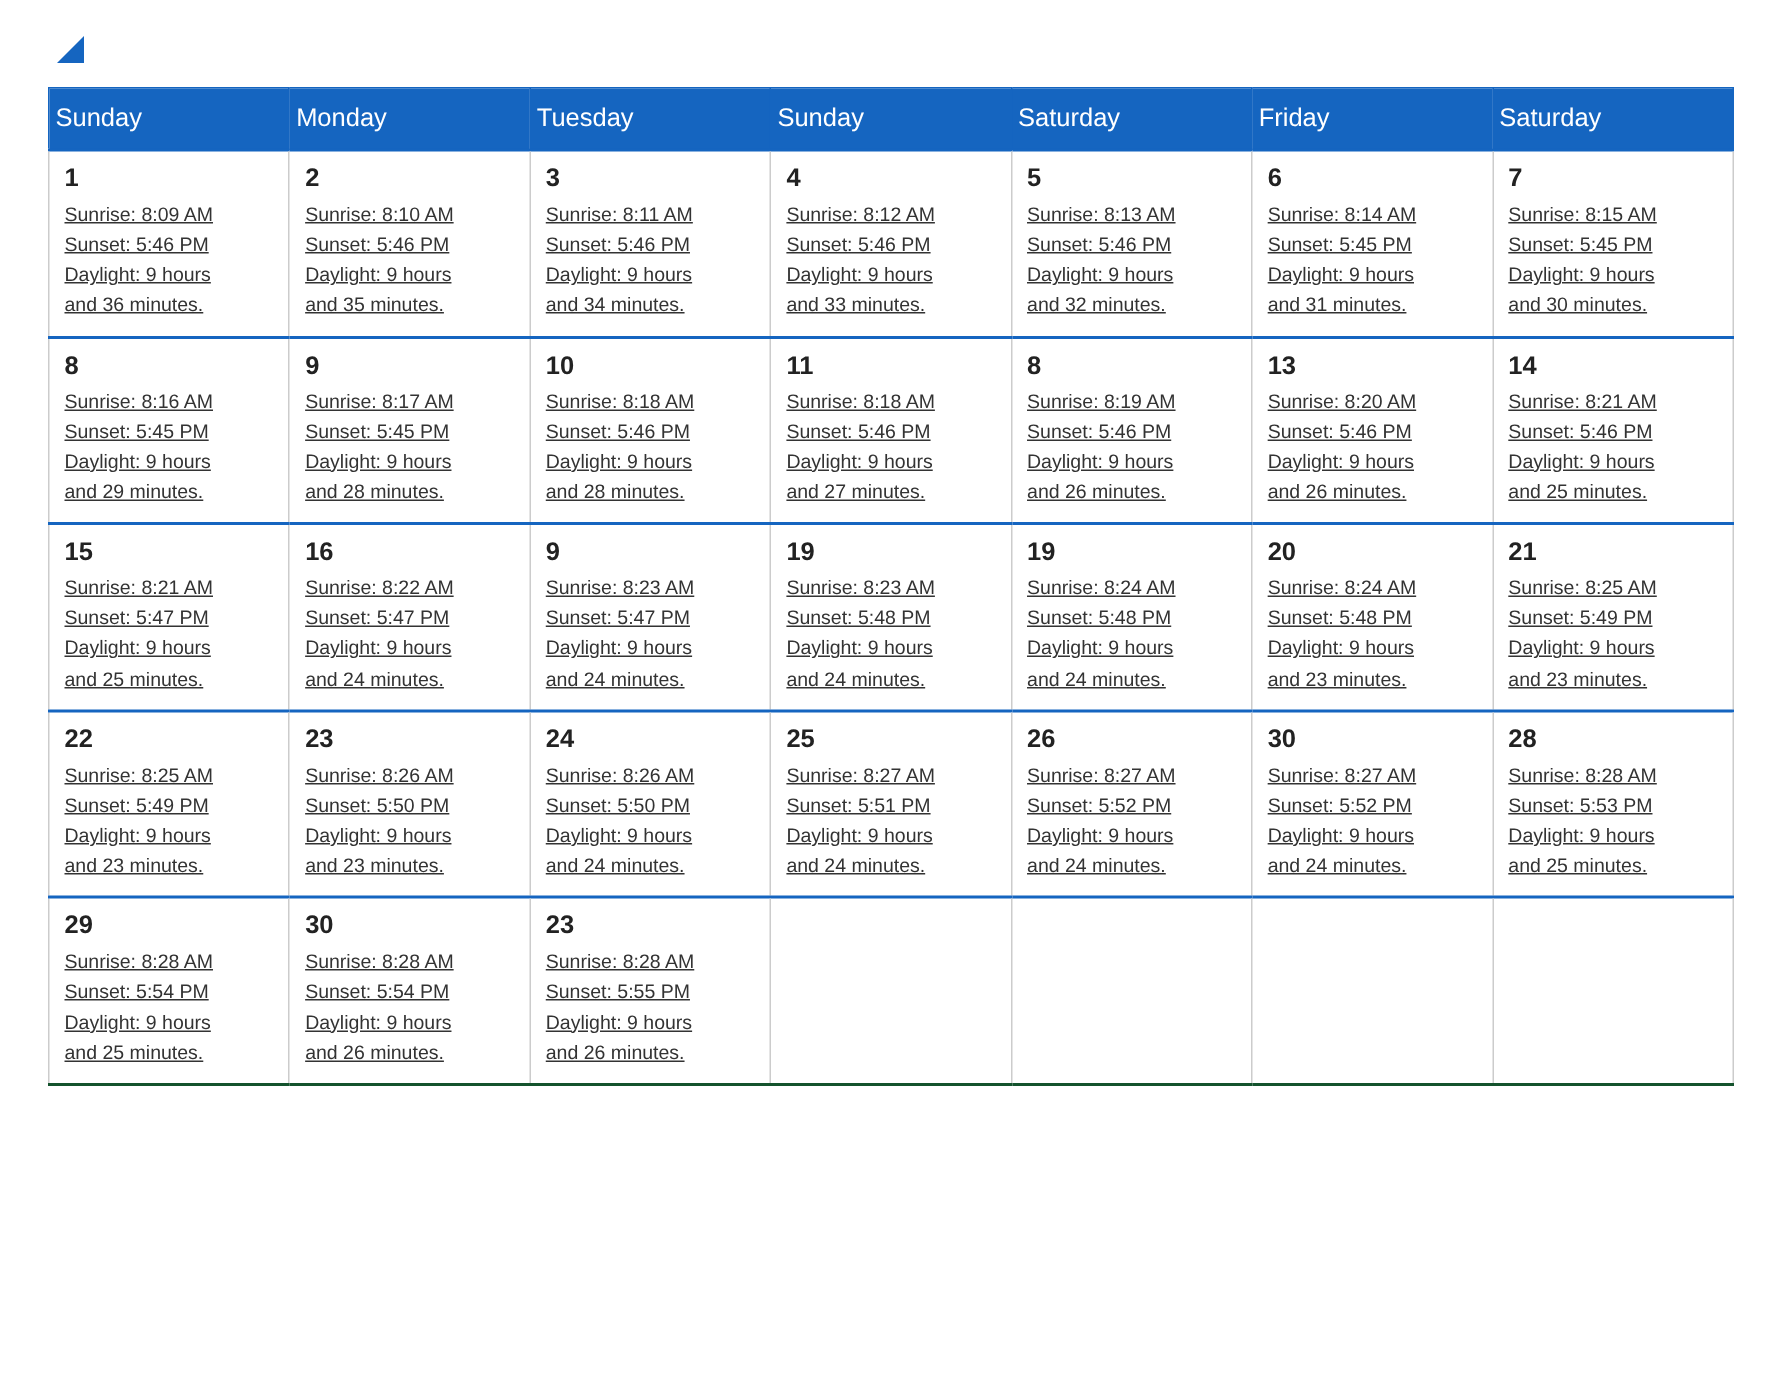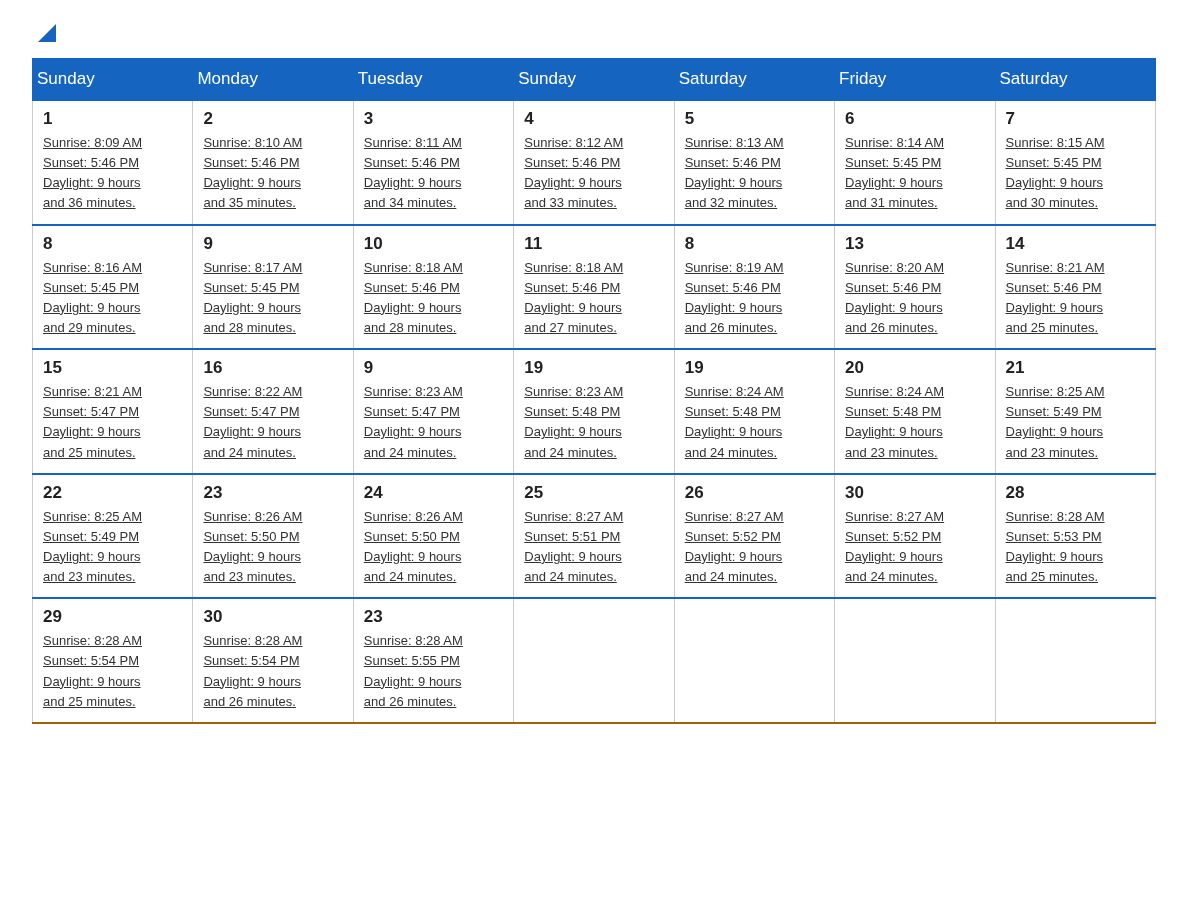--- a/index.html
+++ b/index.html
@@ -82,21 +82,21 @@
       margin-bottom: 4px;
       display: block;
     }
     .day-info {
       font-size: 13px;
       line-height: 1.55;
       color: #333;
       text-decoration: underline;
     }
     .last-row td {
-      border-bottom: 2px solid #a16207;
+      border-bottom: 2px solid #14532d;
     }
   </style>
 </head>
 <body>
 
 <div class="header-row">
   <div class="logo">
     <span class="logo-text-general"></span>
     <div style="display:flex;flex-direction:column;align-items:flex-start;margin-left:2px;">
       <svg width="18" height="18" viewBox="0 0 18 18" style="margin-bottom:-2px;">

